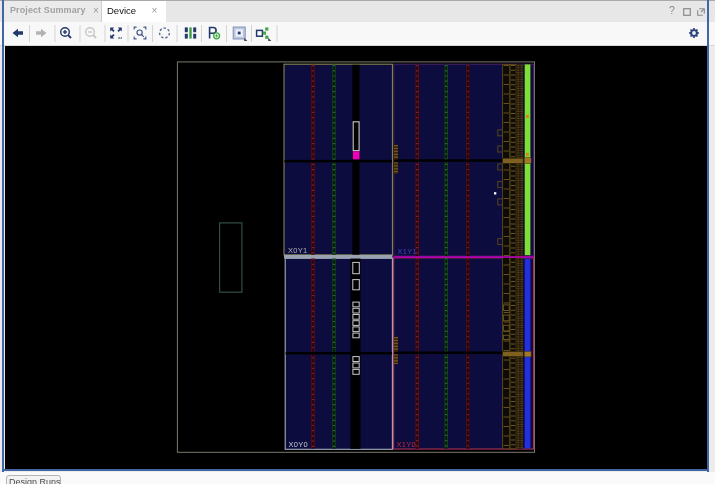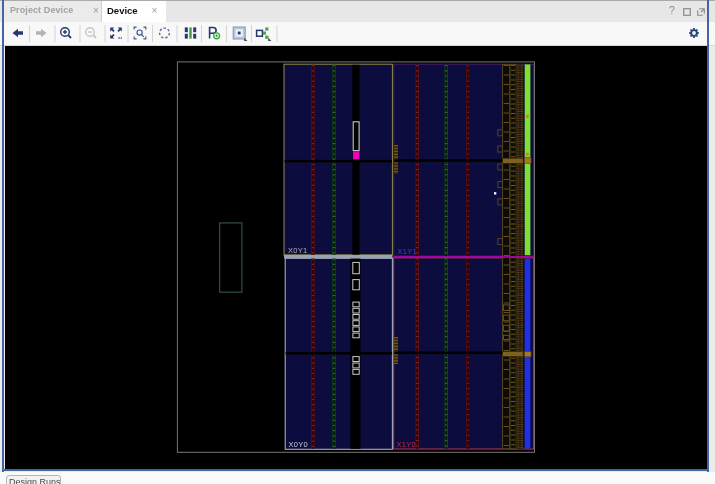--- a/index.html
+++ b/index.html
@@ -5,24 +5,24 @@
   html,body{margin:0;padding:0;}
   body{width:715px;height:484px;overflow:hidden;background:#ececec;
        font-family:"Liberation Sans", sans-serif;position:relative;}
   .abs{position:absolute;}
 </style>
 </head>
 <body>
 
   <div class="abs" style="left:0;top:0;width:715px;height:22px;background:#e7e7e7;border-top:1px solid #aaa;box-sizing:border-box;"></div>
   <div class="abs" style="left:4px;top:1px;width:98px;height:21px;background:#ebebeb;border-right:1px solid #cfcfcf;box-sizing:border-box;"></div>
-  <div class="abs" style="left:10px;top:5px;font-size:9px;font-weight:bold;color:#a2a2a2;letter-spacing:0.1px;">Project Device</div>
+  <div class="abs" style="left:10px;top:5px;font-size:9px;font-weight:bold;color:#a2a2a2;letter-spacing:0.1px;">Project Summary</div>
   <div class="abs" style="left:93px;top:4.5px;font-size:10px;color:#9a9a9a;">×</div>
   <div class="abs" style="left:102px;top:1px;width:64px;height:21px;background:#ffffff;"></div>
-  <div class="abs" style="left:107px;top:4.5px;font-size:9.5px;font-weight:bold;color:#111;">Device</div>
+  <div class="abs" style="left:107px;top:4.5px;font-size:9.5px;font-weight:normal;color:#111;">Device</div>
   <div class="abs" style="left:151.5px;top:4.5px;font-size:10px;color:#9a9a9a;">×</div>
 
   <div class="abs" style="left:669px;top:4px;font-size:10.5px;color:#8a8a8a;">?</div>
   <svg class="abs" style="left:683px;top:7.5px;" width="8" height="8" viewBox="0 0 8 8">
     <rect x="0.7" y="0.7" width="6.6" height="6.6" fill="none" stroke="#8a8a8a" stroke-width="1.2"></rect>
   </svg>
   <svg class="abs" style="left:697px;top:7.5px;" width="8" height="8" viewBox="0 0 8 8">
     <path d="M0.7 2.2 V7.3 H5.8 M2.2 0.7 H7.3 V5.8 M4 4 L7.3 0.7 M7.3 0.7 H5 M7.3 0.7 V3" fill="none" stroke="#8a8a8a" stroke-width="1.1"></path>
   </svg>
 

